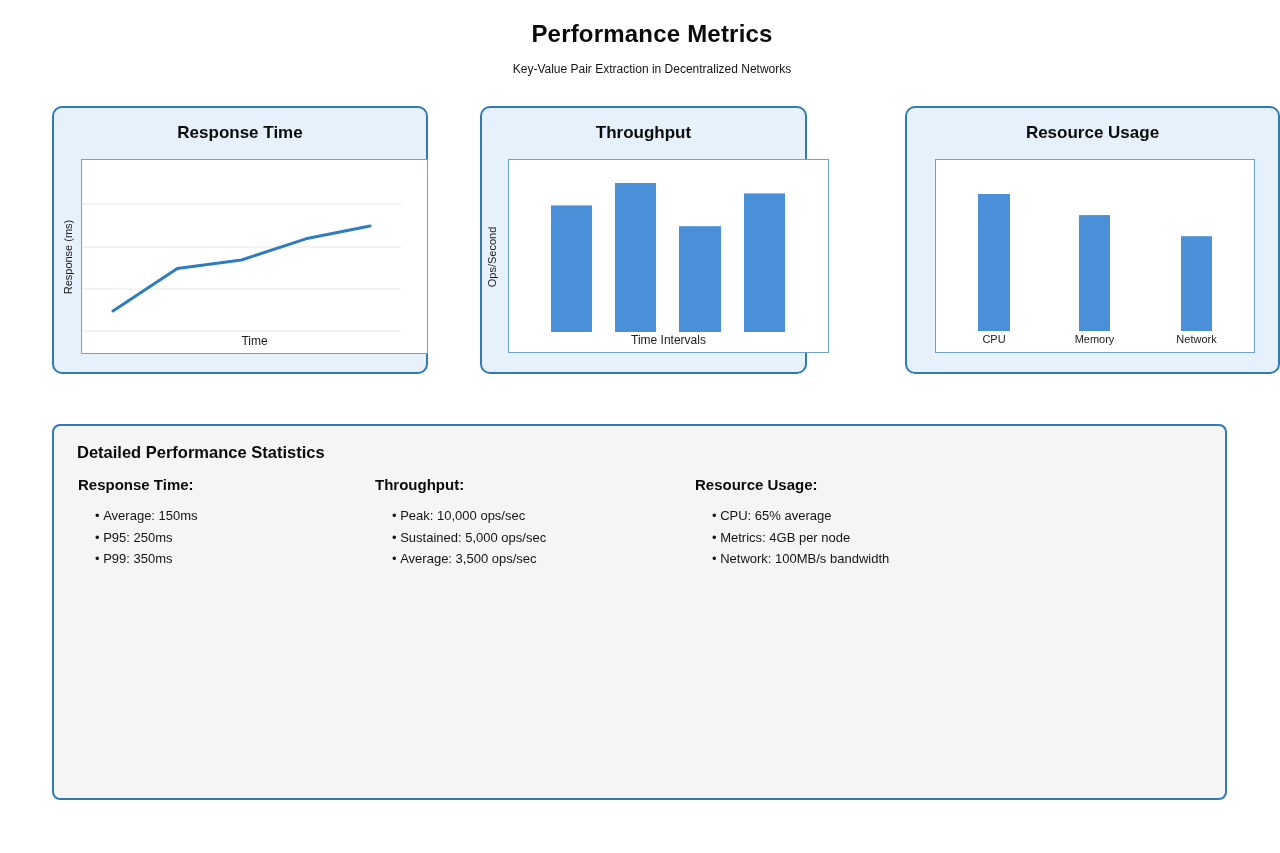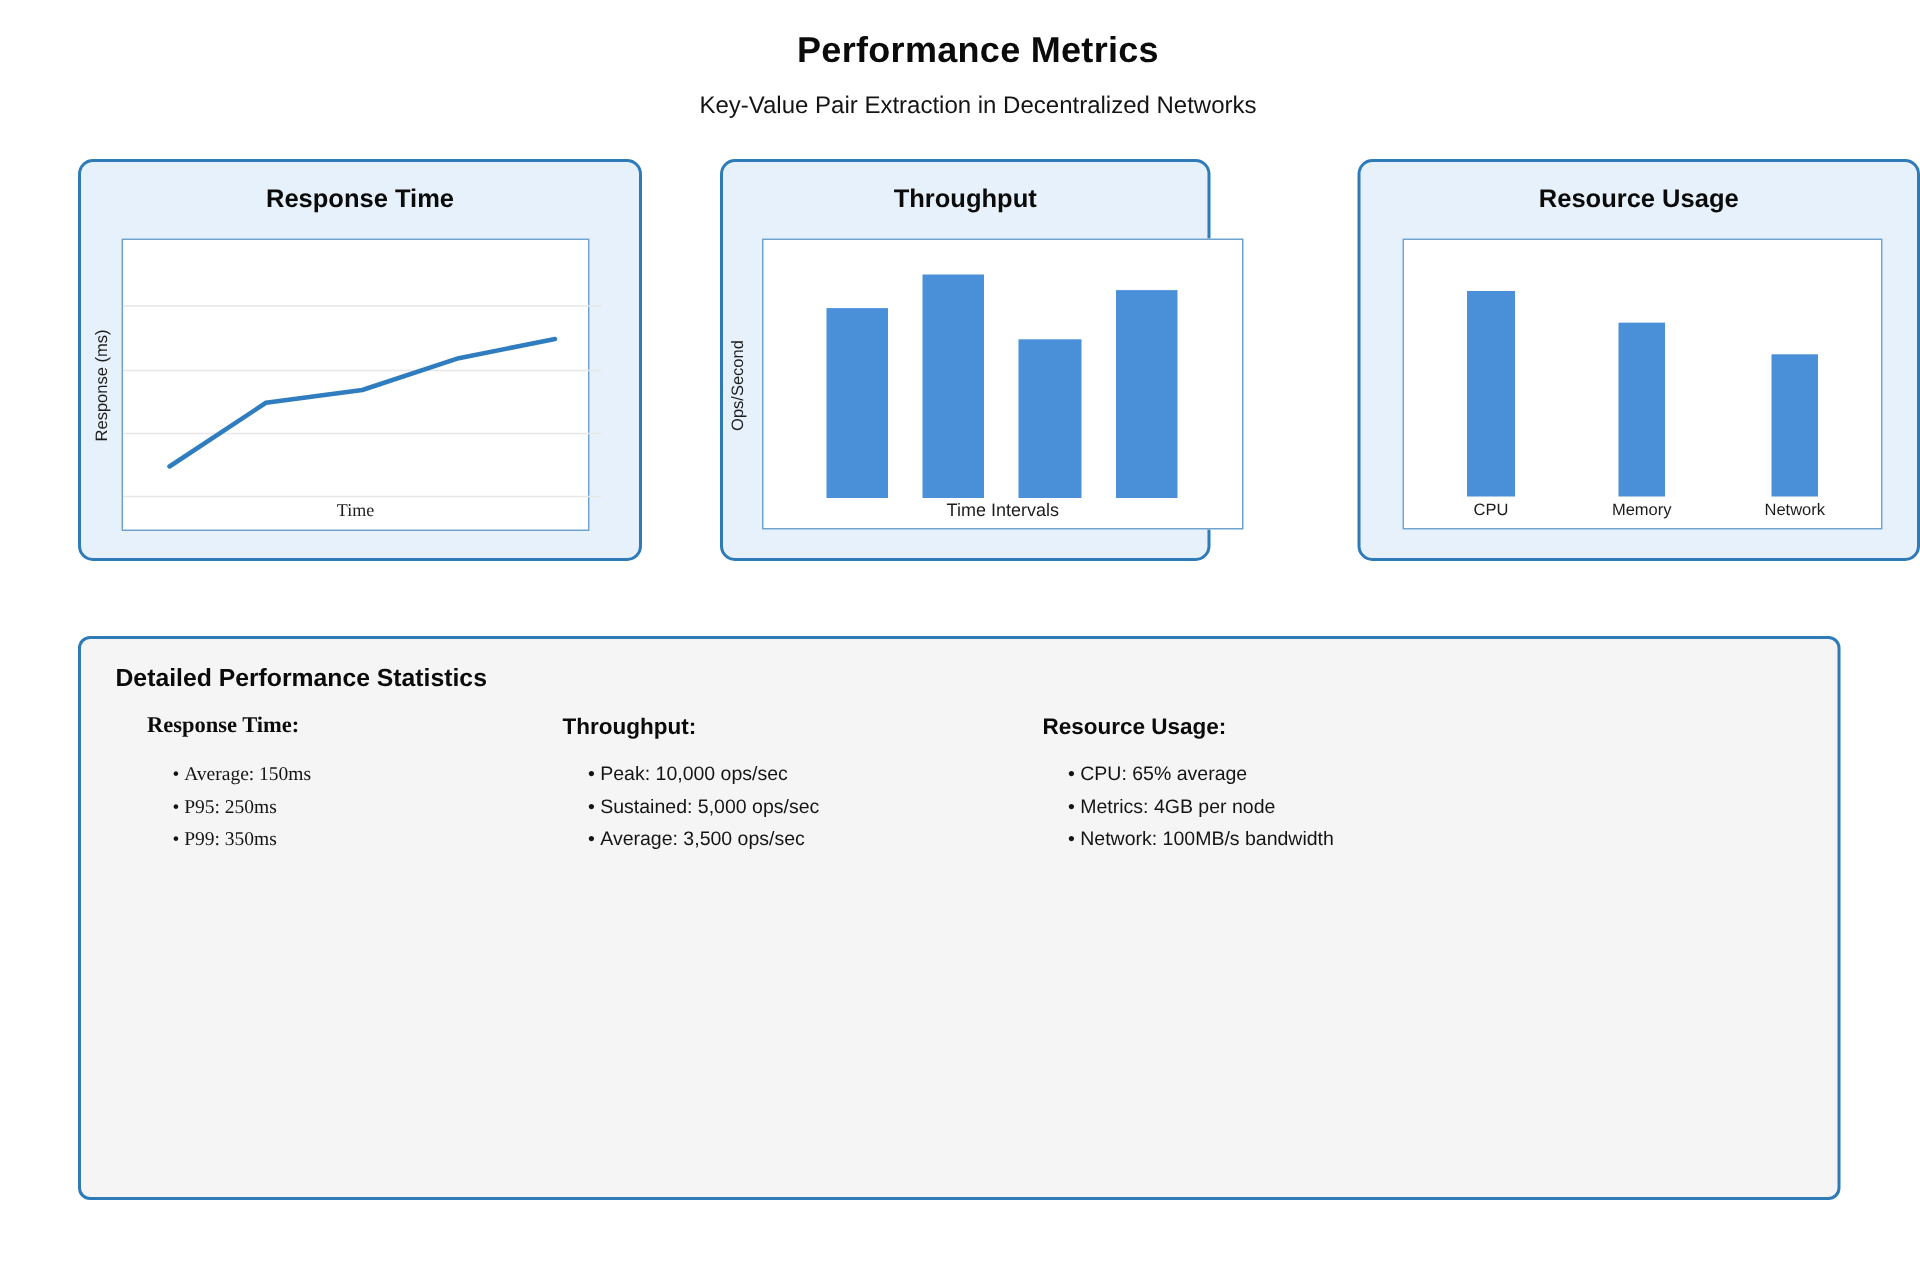--- a/index.html
+++ b/index.html
@@ -13,36 +13,36 @@
   }
   *{box-sizing:border-box;}
   html,body{margin:0;padding:0;}
   body{
     width:1280px;height:853px;position:relative;overflow:hidden;
     background:#ffffff;color:#111;
     font-family:"Liberation Sans","DejaVu Sans",sans-serif;
   }
   .header{position:absolute;top:0;left:0;width:1280px;text-align:center;padding-left:24px;}
   .page-title{margin:20px 0 0 0;font-size:24px;font-weight:bold;color:#0b0b0b;letter-spacing:.2px;}
-  .page-subtitle{margin-top:14px;font-size:16px;color:#141414;}
+  .page-subtitle{margin-top:14px;font-size:12px;color:#141414;}
 
   .card{
     position:absolute;top:106px;height:268px;
     background:var(--card-bg);
     border:2.5px solid var(--card-border);
     border-radius:10px;
   }
   #card-response{left:52px;width:376px;}
   #card-throughput{left:480px;width:327px;}
   #card-resource{left:905px;width:375px;}
   .card-title{margin:15px 0 0 0;text-align:center;font-size:17px;font-weight:bold;color:#0b0b0b;}
   .chart-box{
     position:absolute;background:#fff;border:1px solid var(--box-border);
   }
-  #card-response .chart-box{left:27px;top:51px;width:312px;height:195px;font-family:Liberation Serif, serif;}
+  #card-response .chart-box{left:27px;top:51px;width:347px;height:195px;}
   #card-throughput .chart-box{left:26px;top:51px;width:321px;height:194px;}
   #card-resource .chart-box{left:28px;top:51px;width:320px;height:194px;}
   .chart-box svg{display:block;}
   .ylabel{
     position:absolute;width:140px;height:14px;line-height:14px;top:142px;
     text-align:center;font-size:11px;color:#1c1c1c;
     transform:rotate(-90deg);
   }
   #card-response .ylabel{left:-56px;}
   #card-throughput .ylabel{left:-60px;}
@@ -52,21 +52,21 @@
   }
 
   .panel{
     position:absolute;left:52px;top:424px;width:1175px;height:376px;
     background:var(--panel-bg);
     border:2px solid var(--card-border);
     border-radius:8px;
   }
   .panel-heading{margin:17px 2px 0 23px;font-size:16.5px;font-weight:bold;color:#0b0b0b;}
   .stat-col{position:absolute;top:50px;}
-  #stat-col-0{left:44px;font-family:Liberation Serif, serif;}
+  #stat-col-0{left:24px;}
   #stat-col-1{left:321px;}
   #stat-col-2{left:641px;}
   .stat-title{font-size:15px;font-weight:bold;color:#0b0b0b;}
   .stat-list{margin:12px 0 0 0;padding:0 0 0 17px;list-style:none;}
   .stat-list li{font-size:13px;line-height:21.5px;color:#141414;}
   .stat-list li::before{content:"\2022\00a0";}
 </style>
 </head>
 <body>
 

